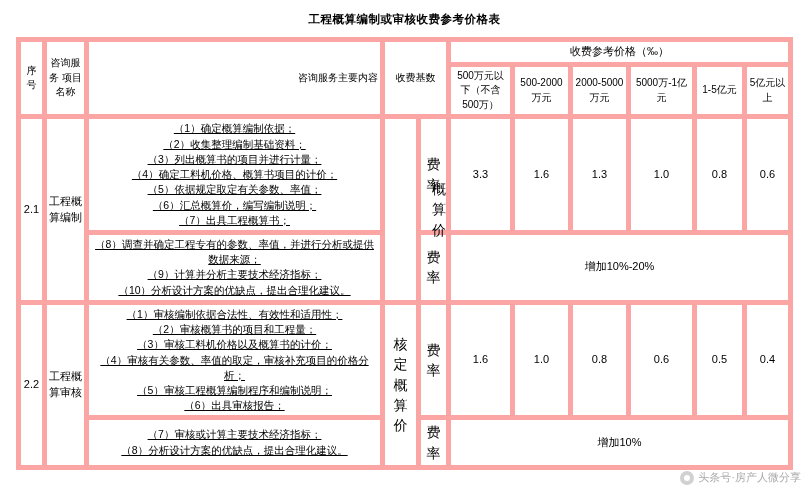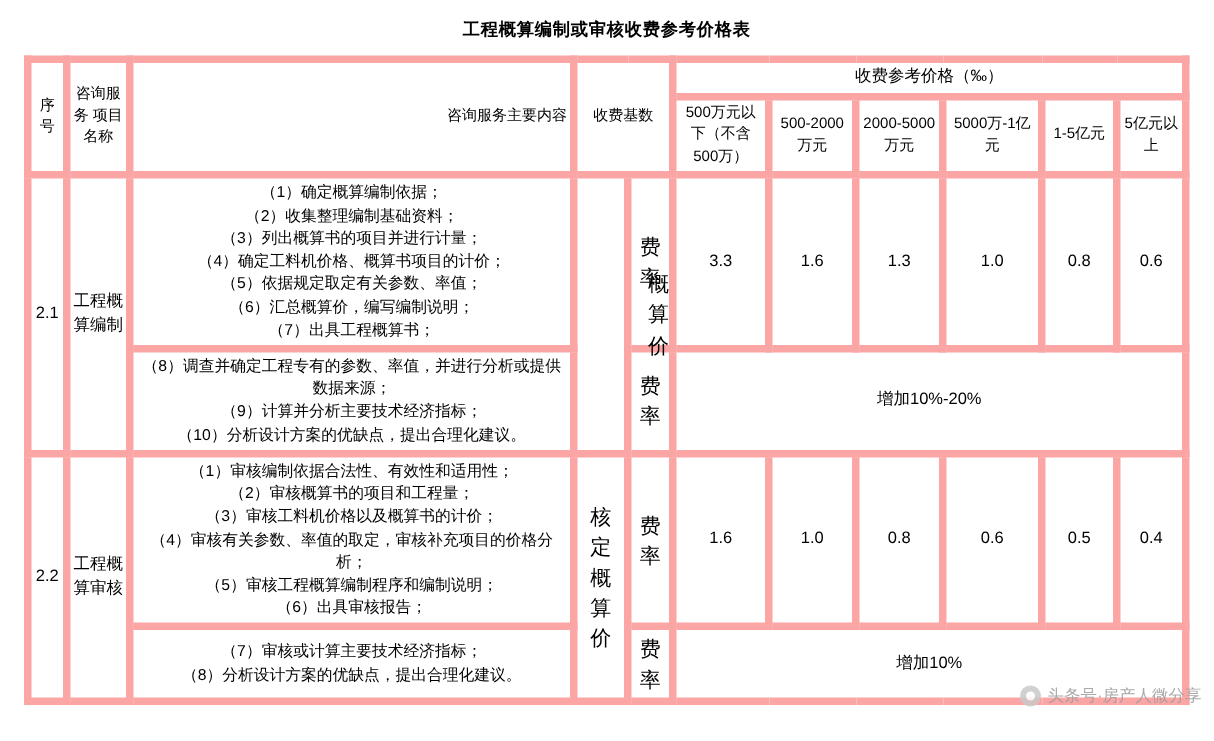--- a/index.html
+++ b/index.html
@@ -46,38 +46,39 @@
   .v-label {
     font-size: 14px;
     line-height: 1.25;
   }
   .content-cell {
     text-align: left;
     padding: 4px 5px 4px 6px;
     font-size: 10.5px;
     line-height: 1.5;
     vertical-align: top;
+    text-decoration: underline;
   }
   .num-cell {
     font-size: 11px;
   }
   .small-hdr {
     font-size: 10px;
     line-height: 1.3;
   }
   .seq-cell, .name-cell {
     font-size: 11px;
   }
   .wide-note {
     font-size: 11px;
   }
   .watermark-tag {
     position: absolute;
     right: 8px;
-    bottom: 23px;
+    bottom: 9px;
     display: flex;
     align-items: flex-end;
     gap: 4px;
     font-size: 11px;
     color: #9b9b9b;
     opacity: 0.85;
   }
   .wm-logo {
     width: 14px;
     height: 14px;

